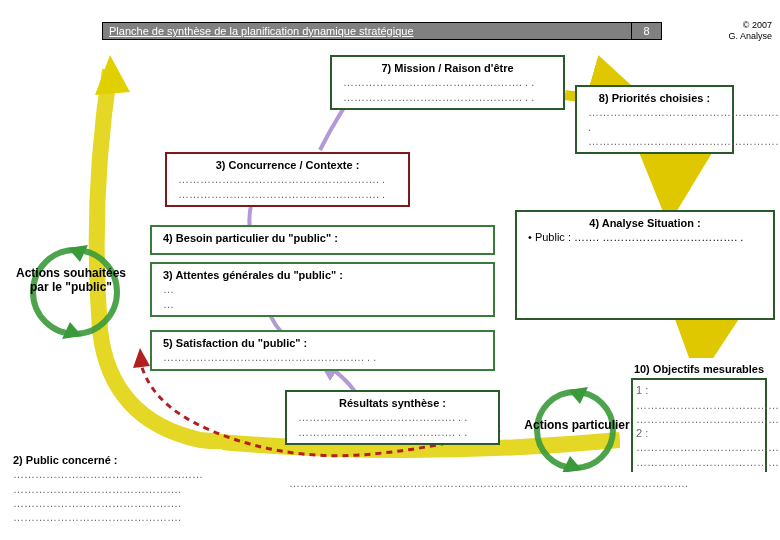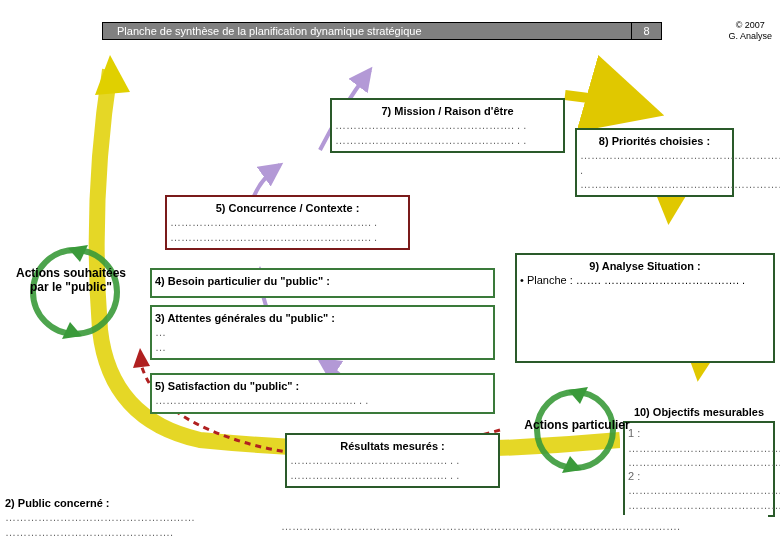--- a/index.html
+++ b/index.html
@@ -1,21 +1,21 @@
 <!DOCTYPE html>
 <html><head>
 <meta charset="utf-8">
 <style>
   * { box-sizing: border-box; margin: 0; padding: 0; }
   body { font-family: Arial, sans-serif; width: 780px; height: 540px; position: relative; background: #fff; overflow: hidden; font-size: 11px; }
   .header { position: absolute; top: 22px; left: 102px; width: 560px; height: 18px; background: #808080; border: 1px solid #000; display: flex; align-items: center; }
-  .header-title { color: #fff; font-size: 11px; padding-left: 14px; flex: 1; }
+  .header-title { color: #fff; font-size: 11px; padding-left: 6px; flex: 1; text-decoration: underline; }
   .header-num { background: #808080; color: #fff; width: 30px; text-align: center; font-size: 11px; border-left: 1px solid #000; height: 100%; display: flex; align-items: center; justify-content: center; }
-  .copyright { position: absolute; top: 20px; right: 8px; font-size: 9px; text-align: center; line-height: 1.2; }
-  .box { position: absolute; background: #fff; padding: 4px 3px; font-size: 11px; line-height: 1.3; margin-top: 43px; }
+  .copyright { position: absolute; top: 20px; right: 8px; font-size: 9px; text-align: right; line-height: 1.2; }
+  .box { position: absolute; background: #fff; padding: 4px 11px; font-size: 11px; line-height: 1.3; }
   .box-title { font-weight: bold; }
   .box-dk-green { border: 2px solid #2a5a2a; }
   .box-dk-red { border: 2px solid #7a1a1a; }
   .box-green { border: 2px solid #3a7a3a; }
   .box-plain { border: none; }
   .dots { color: #666; word-break: break-all; }
   .side-label { position: absolute; font-size: 12px; font-weight: bold; text-align: center; line-height: 1.2; }
   svg.bg { position: absolute; top: 0; left: 0; width: 780px; height: 540px; z-index: 0; pointer-events: none; }
   .layer { z-index: 2; }
 </style>
@@ -75,58 +75,58 @@
   <div class="dots">…………………………………………. . .</div>
 </div>
 
 <div class="box box-dk-green layer" style="top:85px;left:575px;width:159px">
   <div class="box-title" style="text-align:center">8) Priorités choisies :</div>
   <div class="dots">…………………………………………………. .</div>
   <div class="dots">…………………………………………………</div>
 </div>
 
 <div class="box box-dk-red layer" style="top:152px;left:165px;width:245px">
-  <div class="box-title" style="text-align:center">5) Concurrence / Contexte :</div>
+  <div class="box-title" style="text-align:center">3) Concurrence / Contexte :</div>
   <div class="dots">………………………………………………. .</div>
   <div class="dots">………………………………………………. .</div>
 </div>
 
 <div class="box box-green layer" style="top:225px;left:150px;width:345px;height:30px">
   <div class="box-title">4) Besoin particulier du "public" :</div>
 </div>
 
 <div class="box box-green layer" style="top:262px;left:150px;width:345px">
   <div class="box-title">3) Attentes générales du "public" :</div>
   <div class="dots">…</div>
   <div class="dots">…</div>
 </div>
 
 <div class="box box-green layer" style="top:330px;left:150px;width:345px">
   <div class="box-title">5) Satisfaction du "public" :</div>
   <div class="dots">………………………………………………. . .</div>
 </div>
 
 <div class="box box-dk-green layer" style="top:210px;left:515px;width:260px;height:110px">
-  <div class="box-title" style="text-align:center">9) Analyse Situation :</div>
-  <div>• Planche : ……. ………………………………. .</div>
+  <div class="box-title" style="text-align:center">4) Analyse Situation :</div>
+  <div>• Public : ……. ………………………………. .</div>
   <div style="height:14px"></div>
 </div>
 
 <div class="box layer" style="top:358px;left:620px;width:158px">
   <div class="box-title" style="text-align:center">10) Objectifs mesurables</div>
   <div class="box box-dk-green" style="position:relative;padding:3px;margin-top:2px">
     <div class="dots">1 : ……………………………………</div>
     <div class="dots">…………………………………………</div>
     <div class="dots">2 : ……………………………………</div>
     <div class="dots">…………………………………………</div>
   </div>
 </div>
 
 <div class="box box-dk-green layer" style="top:390px;left:285px;width:215px">
-  <div class="box-title" style="text-align:center">Résultats mesurés :</div>
+  <div class="box-title" style="text-align:center">Résultats synthèse :</div>
   <div class="dots">……………………………………. . .</div>
   <div class="dots">……………………………………. . .</div>
 </div>
 
 <div class="box box-plain layer" style="top:449px;left:2px;width:220px">
   <div class="box-title">2) Public concerné :</div>
   <div class="dots" style="white-space:pre-line">……………………………………….……
 ……………………………………….
 ……………………………………….
 ……………………………………….</div>

